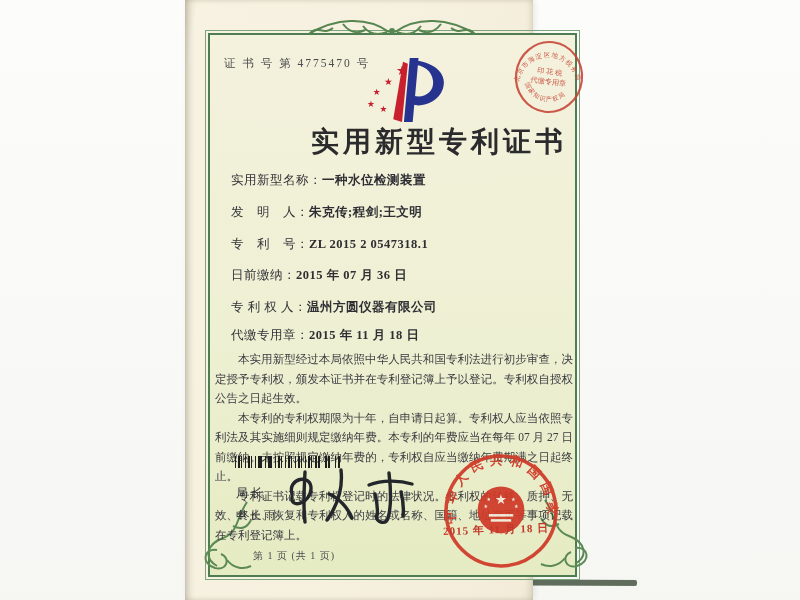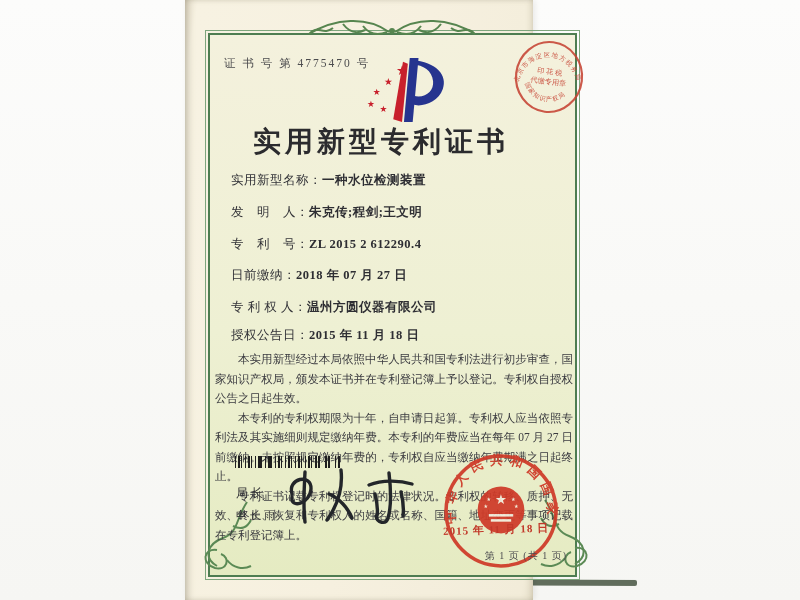--- a/index.html
+++ b/index.html
@@ -17,21 +17,21 @@
 
   
   .frame-outer{position:absolute;left:20px;top:30px;width:373px;height:548px;border:1px solid #7da57c;}
   .frame-inner{position:absolute;inset:2px;border:2px solid #4e7d51;
                background:linear-gradient(180deg,#f4f1dd 0%,#eef0d3 55%,#e5ebc2 100%);}
 
   .orn{position:absolute;pointer-events:none;}
 
   .cert-no{position:absolute;left:39px;top:56px;font-size:11.5px;letter-spacing:2px;color:#4c4c4e;}
   .logo{position:absolute;left:168px;top:56px;width:98px;height:68px;}
-  .title{position:absolute;left:68px;top:123px;width:314px;text-align:left;
+  .title{position:absolute;left:68px;top:123px;width:314px;text-align:right;
          font-size:28px;font-weight:600;letter-spacing:4px;color:#2b2b2e;}
 
   .field{position:absolute;left:46px;font-size:12.5px;color:#333338;letter-spacing:.5px;white-space:nowrap;}
   .field .fvalue{font-weight:600;color:#2e2e33;}
 
   .paras{position:absolute;left:30px;top:350px;width:358px;font-size:11.5px;line-height:19.5px;
          color:#3b3b40;text-align:justify;}
   .paras p{margin:0;text-indent:2em;}
 
   .barcode{position:absolute;left:50px;top:456px;width:106px;height:12px;
@@ -40,21 +40,21 @@
 
   .issuer-title{position:absolute;left:51px;top:485px;font-size:12px;letter-spacing:3px;color:#2f2f33;}
   .issuer-name{position:absolute;left:51px;top:508px;font-size:11px;letter-spacing:3px;color:#2f2f33;}
   .signature{position:absolute;left:92px;top:460px;width:150px;height:74px;}
 
   .seal-main{position:absolute;left:257px;top:452px;width:118px;height:118px;opacity:.93;}
   .seal-date{position:absolute;left:258px;top:522px;width:120px;font-size:11px;color:#c2392a;
              letter-spacing:1px;transform:rotate(-2deg);font-weight:600;}
   .seal-tax{position:absolute;left:327px;top:39px;width:74px;height:76px;transform:rotate(7deg);opacity:.88;}
 
-  .footer{position:absolute;left:68px;top:549px;width:314px;text-align:right;
+  .footer{position:absolute;left:68px;top:549px;width:314px;text-align:left;
           font-size:10px;letter-spacing:1px;color:#4c4c50;}
 </style>
 </head>
 <body>
 
 <div class="scan">
   <div class="book-edge"></div>
 
   <div class="page">
     <div class="frame-outer">
@@ -107,34 +107,34 @@
 
     <div class="title">实用新型专利证书</div>
 
     <div class="field" style="top:172px;">
       <span class="flabel">实用新型名称：</span><span class="fvalue">一种水位检测装置</span>
     </div>
     <div class="field" style="top:204px;">
       <span class="flabel">发　明　人：</span><span class="fvalue">朱克传;程剑;王文明</span>
     </div>
     <div class="field" style="top:236px;">
-      <span class="flabel">专　利　号：</span><span class="fvalue">ZL 2015 2 612290.4</span>
+      <span class="flabel">专　利　号：</span><span class="fvalue">ZL 2015 2 0547318.1</span>
     </div>
     <div class="field" style="top:267px;">
-      <span class="flabel">日前缴纳：</span><span class="fvalue">2018 年 07 月 27 日</span>
+      <span class="flabel">日前缴纳：</span><span class="fvalue">2015 年 07 月 36 日</span>
     </div>
     <div class="field" style="top:299px;">
       <span class="flabel">专 利 权 人：</span><span class="fvalue">温州方圆仪器有限公司</span>
     </div>
     <div class="field" style="top:327px;">
-      <span class="flabel">授权公告日：</span><span class="fvalue">2015 年 11 月 18 日</span>
+      <span class="flabel">代缴专用章：</span><span class="fvalue">2015 年 11 月 18 日</span>
     </div>
 
     <div class="paras">
-      <p>本实用新型经过本局依照中华人民共和国专利法进行初步审查，国家知识产权局，颁发本证书并在专利登记簿上予以登记。专利权自授权公告之日起生效。</p>
+      <p>本实用新型经过本局依照中华人民共和国专利法进行初步审查，决定授予专利权，颁发本证书并在专利登记簿上予以登记。专利权自授权公告之日起生效。</p>
       <p>本专利的专利权期限为十年，自申请日起算。专利权人应当依照专利法及其实施细则规定缴纳年费。本专利的年费应当在每年 07 月 27 日前缴纳。未按照规定缴纳年费的，专利权自应当缴纳年费期满之日起终止。</p>
       <p>专利证书记载专利权登记时的法律状况。专利权的转移、质押、无效、终止、恢复和专利权人的姓名或名称、国籍、地址变更等事项记载在专利登记簿上。</p>
     </div>
 
     <div class="barcode"></div>
 
     <div class="issuer-title">局长</div>
     <div class="issuer-name">申长雨</div>
 
     <svg class="signature" viewBox="0 0 150 74">

